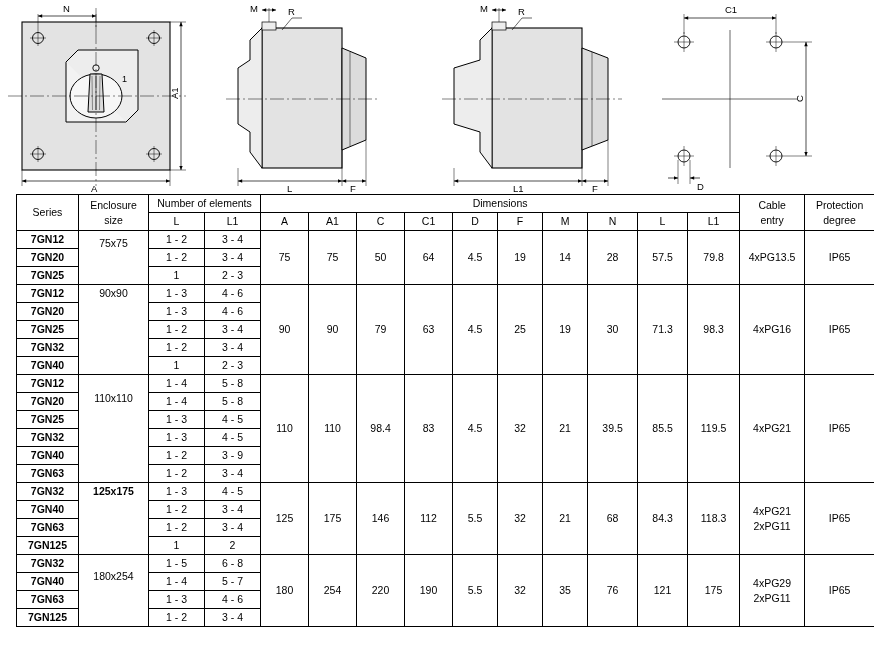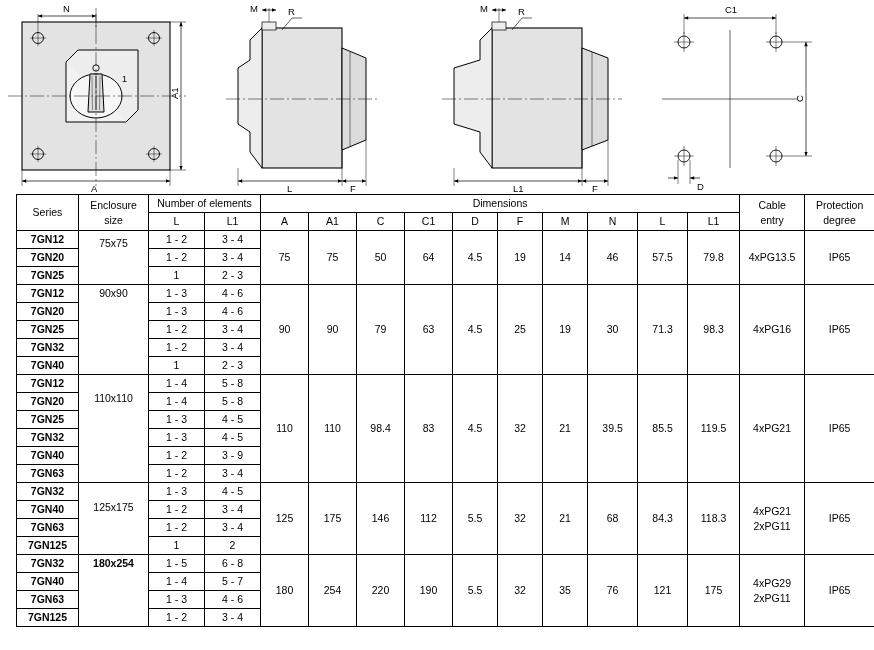--- a/index.html
+++ b/index.html
@@ -271,21 +271,21 @@
         <td class="encl" rowspan="3" style="vertical-align: top; padding-top: 5px;">75x75</td>
         <td class="num">1 - 2</td>
         <td class="num">3 - 4</td>
         <td class="dim" rowspan="3">75</td>
         <td class="dim" rowspan="3">75</td>
         <td class="dim" rowspan="3">50</td>
         <td class="dim" rowspan="3">64</td>
         <td class="dim" rowspan="3">4.5</td>
         <td class="dim" rowspan="3">19</td>
         <td class="dim" rowspan="3">14</td>
-        <td class="dim" rowspan="3">46</td>
+        <td class="dim" rowspan="3">28</td>
         <td class="dim" rowspan="3">57.5</td>
         <td class="dim" rowspan="3">79.8</td>
         <td class="cable" rowspan="3">4xPG13.5</td>
         <td rowspan="3">IP65</td>
       </tr>
       <tr>
         <td class="series">7GN20</td>
         <td class="num">1 - 2</td>
         <td class="num">3 - 4</td>
       </tr>
@@ -370,21 +370,21 @@
         <td class="num">1 - 2</td>
         <td class="num">3 - 9</td>
       </tr>
       <tr>
         <td class="series">7GN63</td>
         <td class="num">1 - 2</td>
         <td class="num">3 - 4</td>
       </tr>
       <tr class="group-top">
         <td class="series">7GN32</td>
-        <td class="encl" rowspan="4" style="vertical-align: top; padding-top: 17px;">125x175</td>
+        <td class="encl" rowspan="4" style="vertical-align: top; padding-top: 1px; font-weight: bold;">125x175</td>
         <td class="num">1 - 3</td>
         <td class="num">4 - 5</td>
         <td class="dim" rowspan="4">125</td>
         <td class="dim" rowspan="4">175</td>
         <td class="dim" rowspan="4">146</td>
         <td class="dim" rowspan="4">112</td>
         <td class="dim" rowspan="4">5.5</td>
         <td class="dim" rowspan="4">32</td>
         <td class="dim" rowspan="4">21</td>
         <td class="dim" rowspan="4">68</td>
@@ -403,21 +403,21 @@
         <td class="num">1 - 2</td>
         <td class="num">3 - 4</td>
       </tr>
       <tr>
         <td class="series">7GN125</td>
         <td class="num">1</td>
         <td class="num">2</td>
       </tr>
       <tr class="group-top">
         <td class="series">7GN32</td>
-        <td class="encl" rowspan="4" style="vertical-align: top; padding-top: 1px; font-weight: bold;">180x254</td>
+        <td class="encl" rowspan="4" style="vertical-align: top; padding-top: 14px;">180x254</td>
         <td class="num">1 - 5</td>
         <td class="num">6 - 8</td>
         <td class="dim" rowspan="4">180</td>
         <td class="dim" rowspan="4">254</td>
         <td class="dim" rowspan="4">220</td>
         <td class="dim" rowspan="4">190</td>
         <td class="dim" rowspan="4">5.5</td>
         <td class="dim" rowspan="4">32</td>
         <td class="dim" rowspan="4">35</td>
         <td class="dim" rowspan="4">76</td>

